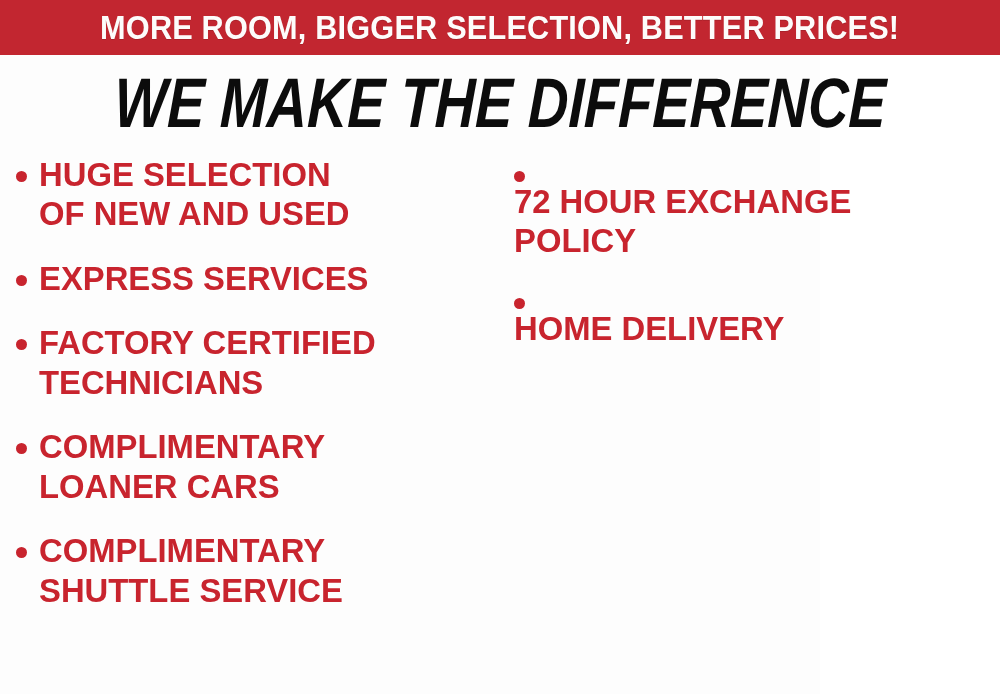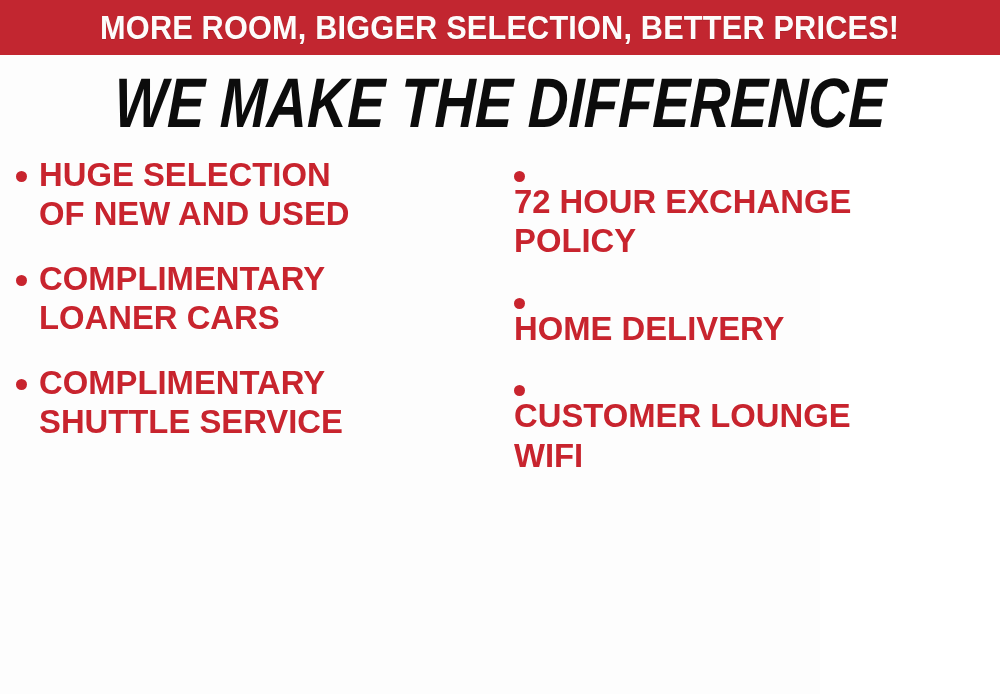--- a/index.html
+++ b/index.html
@@ -142,41 +142,45 @@
   <div class="columns">
 
     <div class="col col-left">
       <div class="bullet-item">
         <span class="bullet-dot"></span>
         <span class="bullet-label">HUGE SELECTION
 OF NEW AND USED</span>
       </div>
       <div class="bullet-item">
         <span class="bullet-dot"></span>
+        <span class="bullet-label">EXPRESS SERVICES</span>
+      </div>
+      <div class="bullet-item">
+        <span class="bullet-dot"></span>
+        <span class="bullet-label">FACTORY CERTIFIED
+TECHNICIANS</span>
+      </div>
+      <div class="bullet-item">
+        <span class="bullet-dot"></span>
         <span class="bullet-label">COMPLIMENTARY
 LOANER CARS</span>
       </div>
       <div class="bullet-item">
         <span class="bullet-dot"></span>
         <span class="bullet-label">COMPLIMENTARY
 SHUTTLE SERVICE</span>
       </div>
     </div>
 
     <div class="col col-right">
       <div class="bullet-item">
         <span class="bullet-dot"></span>
         <span class="bullet-label">72 HOUR EXCHANGE
 POLICY</span>
       </div>
       <div class="bullet-item">
         <span class="bullet-dot"></span>
         <span class="bullet-label">HOME DELIVERY</span>
       </div>
-      <div class="bullet-item">
-        <span class="bullet-dot"></span>
-        <span class="bullet-label">CUSTOMER LOUNGE
-WIFI</span>
-      </div>
     </div>
 
   </div>
 </div>
 
 </body></html>

